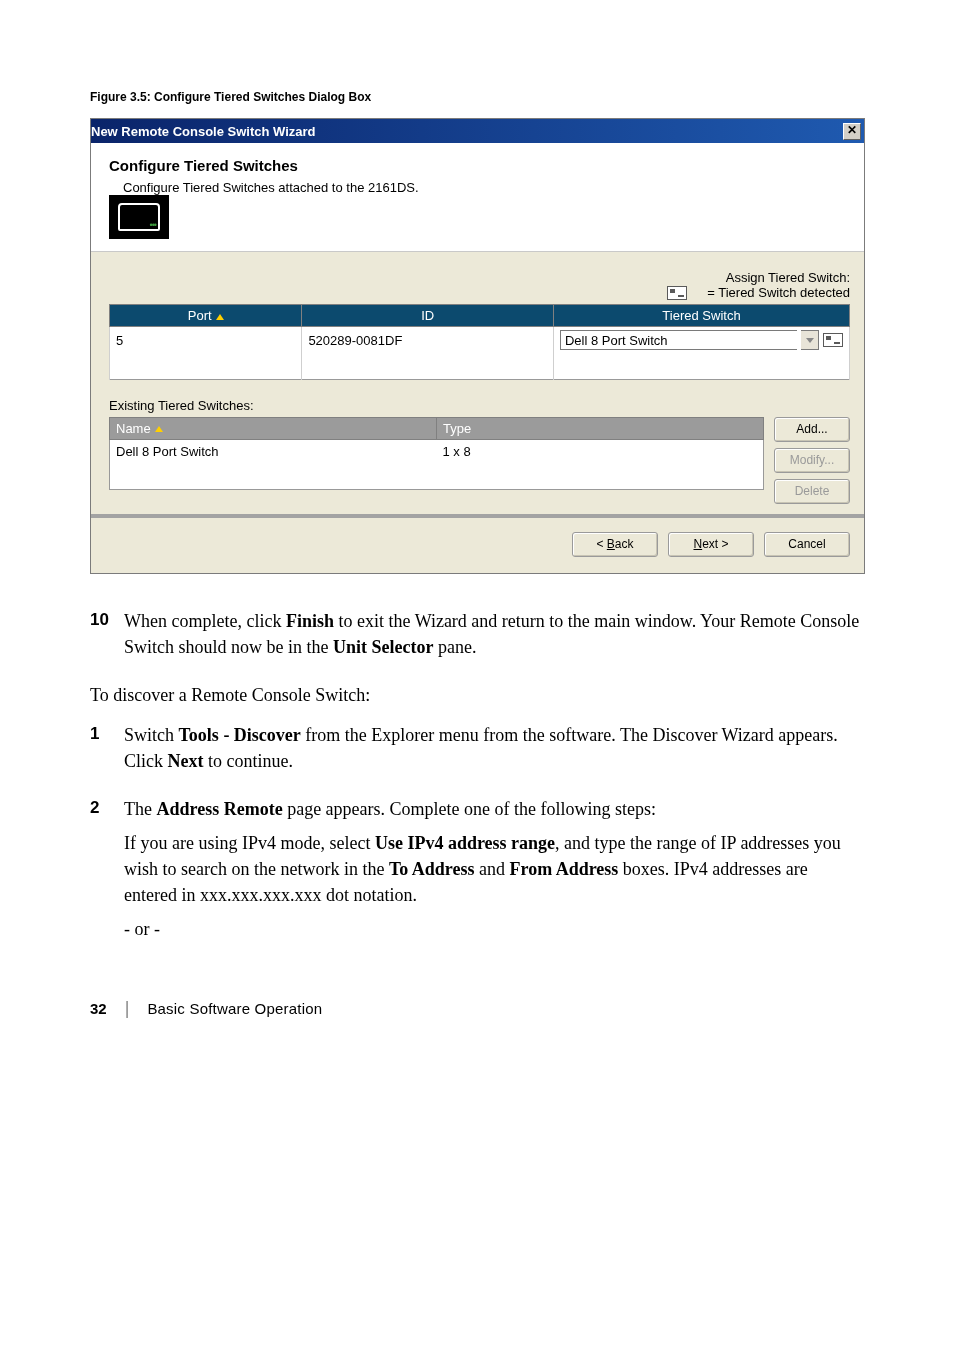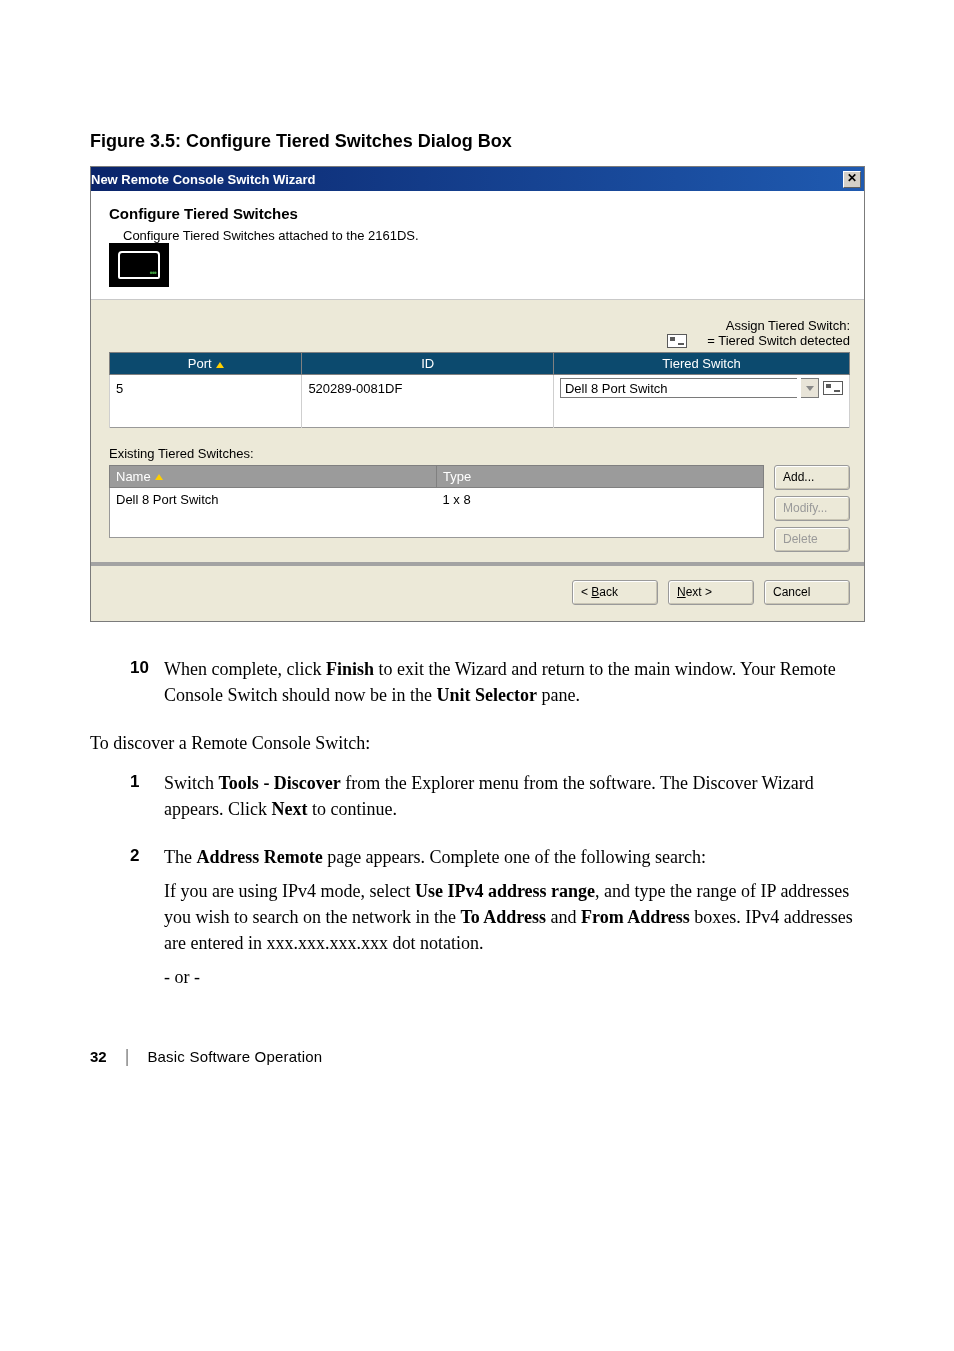--- a/index.html
+++ b/index.html
@@ -7,24 +7,23 @@
     margin: 0;
     padding: 0;
     font-family: Arial, Helvetica, sans-serif;
     background: #fff;
     width: 954px;
   }
   .page {
     padding: 90px 90px 40px 90px;
   }
   .fig-caption {
-    font-size: 18px;
+    font-size: 12px;
     font-weight: bold;
     margin-bottom: 14px;
-    margin-top: 41px;
   }
   
   .dialog {
     border: 1px solid #7b7b7b;
     width: 775px;
     background: #ece9d8;
     margin-bottom: 34px;
   }
   .titlebar {
     background: #0a246a;
@@ -254,21 +253,21 @@
   .btn {
     min-width: 76px;
     height: 25px;
     font-family: Tahoma, Arial, sans-serif;
     font-size: 12px;
     background: #ece9d8;
     border: 1px solid #9a9a9a;
     border-radius: 3px;
     box-shadow: inset 1px 1px 0 #fff, inset -1px -1px 0 #c8c4b4;
     padding: 0 8px;
-    text-align: left;
+    text-align: center;
     line-height: 23px;
   }
   .btn.disabled {
     color: #9a9a9a;
   }
   .dlg-foot {
     border-top: 4px solid #a3a3a3;
     padding: 14px 14px 16px 14px;
     display: flex;
     justify-content: flex-end;
@@ -284,21 +283,20 @@
     color: #000;
   }
   ol.steps {
     list-style: none;
     padding: 0;
     margin: 0 0 14px 0;
   }
   ol.steps > li {
     display: flex;
     margin-bottom: 14px;
-    margin-left: 40px;
   }
   .step-num {
     width: 34px;
     flex-shrink: 0;
     font-weight: bold;
     font-family: Arial, Helvetica, sans-serif;
     font-size: 17px;
   }
   .step-body { flex: 1; }
   .step-body p { margin: 0 0 8px 0; }
@@ -436,21 +434,21 @@
     <ol class="steps">
       <li>
         <div class="step-num">1</div>
         <div class="step-body">
           <p><span>Switch </span><b>Tools - Discover</b><span> from the Explorer menu from the software. The Discover Wizard appears. Click </span><b>Next</b><span> to continue.</span></p>
         </div>
       </li>
       <li>
         <div class="step-num">2</div>
         <div class="step-body">
-          <p><span>The </span><b>Address Remote</b><span> page appears. Complete one of the following search:</span></p>
+          <p><span>The </span><b>Address Remote</b><span> page appears. Complete one of the following steps:</span></p>
           <p><span>If you are using IPv4 mode, select </span><b>Use IPv4 address range</b><span>, and type the range of IP addresses you wish to search on the network in the </span><b>To Address</b><span> and </span><b>From Address</b><span> boxes. IPv4 addresses are entered in xxx.xxx.xxx.xxx dot notation.</span></p>
           <p>- or -</p>
         </div>
       </li>
     </ol>
   </div>
 
   <div class="footer">
     <span class="footer-page">32</span>
     <span class="footer-sep">|</span>

